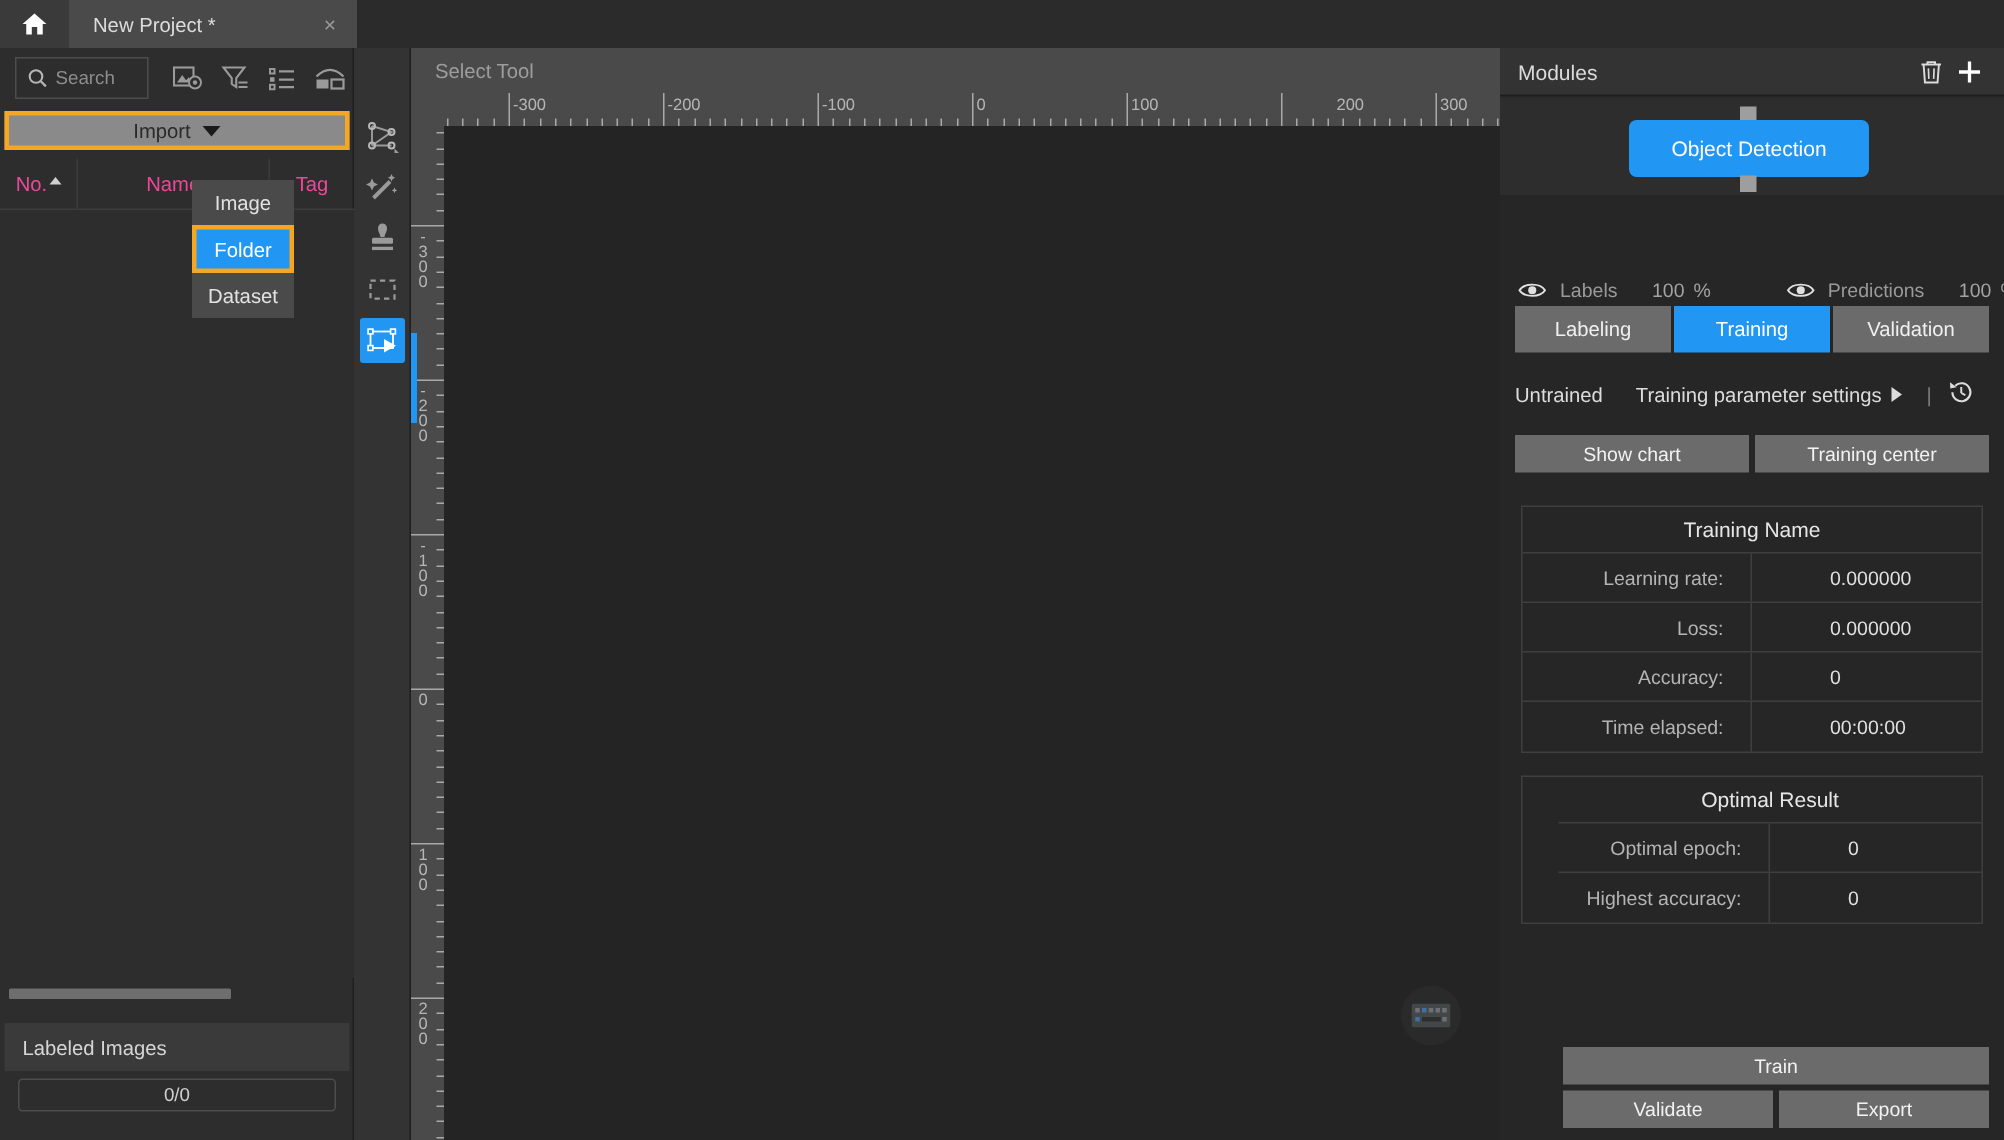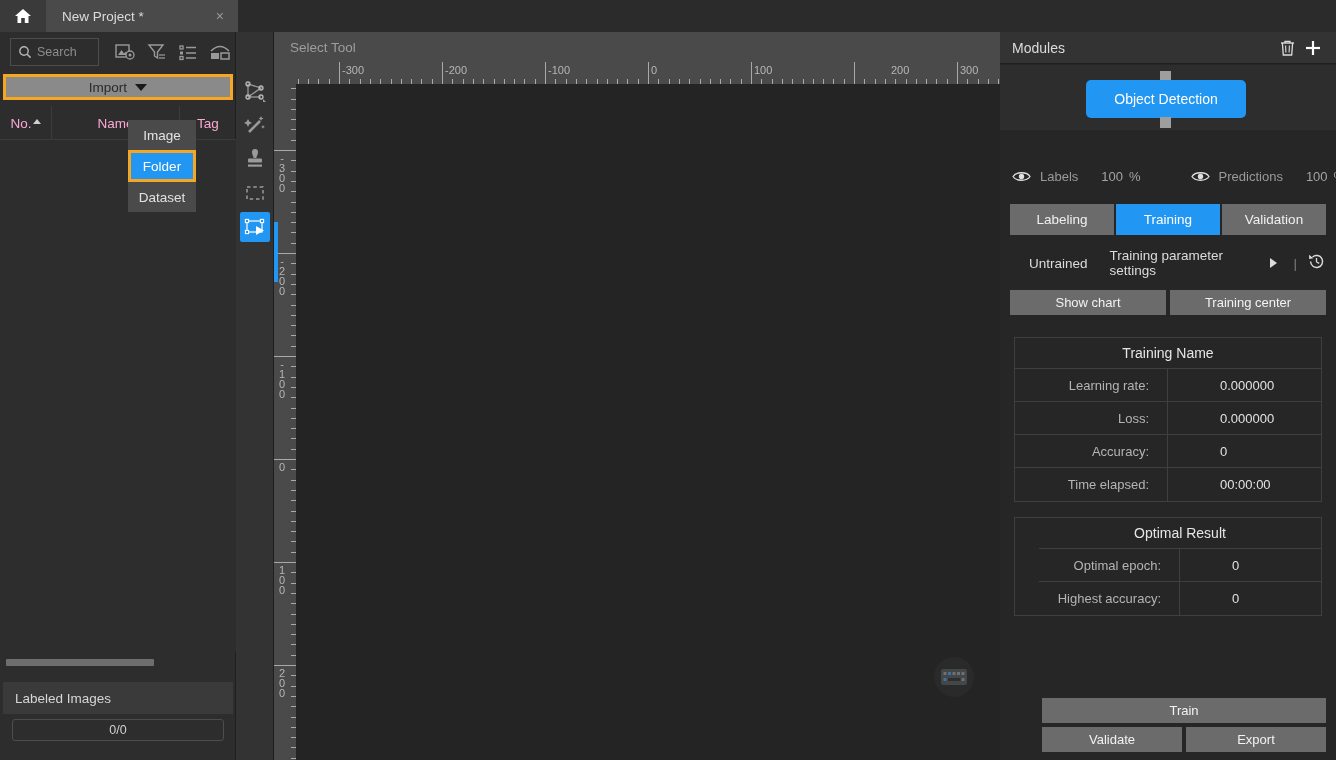--- a/index.html
+++ b/index.html
@@ -53,22 +53,22 @@
     display: flex; align-items: center; justify-content: center; gap: 8px;
     font-size: 13.5px; border: 3px solid #f5a623;
   }
   .import-btn .caret {
     width: 0; height: 0; border-left: 6px solid transparent; border-right: 6px solid transparent;
     border-top: 7px solid #1a1a1a;
   }
 
   .tbl-head {
     position: absolute; left: 0; top: 74px; width: 236px; height: 34px;
-    border-bottom: 1px solid #3c3c3c; display: flex; align-items: flex-start;
-    font-size: 13.5px; color: #f9a8d4;
+    border-bottom: 1px solid #3c3c3c; display: flex; align-items: center;
+    font-size: 13.5px; color: #ec4899;
   }
   .th { height: 34px; display: flex; align-items: center; justify-content: center; }
   .th.no { width: 52px; border-right: 1px solid #3c3c3c; gap: 1px; }
   .th.name { flex: 1; border-right: 1px solid #3c3c3c; }
   .th.tag { width: 56px; }
   .sort-caret { width:0;height:0;border-left:4px solid transparent;border-right:4px solid transparent;border-bottom:5px solid #cfcfcf; margin-bottom:4px;}
 
   .list-body { position: absolute; left: 0; top: 108px; width: 236px; bottom: 108px; background: #2d2d2d; }
 
   .hscroll-track { position: absolute; left: 6px; bottom: 94px; width: 222px; height: 7px; background: #2d2d2d; }
@@ -154,40 +154,40 @@
   .port { position: absolute; left: 160px; width: 11px; height: 11px; background: #9e9e9e; }
   .port.top { top: 6px; } .port.bot { top: 52px; }
 
   .display-settings-bar {
     position: absolute; left: 10px; top: 101px; right: 10px; height: 30px;
     background: #3a3a3a; display: flex; align-items: center; padding-left: 12px;
     font-size: 13.5px; color: #8e8e8e;
   }
   .vis-row {
     position: absolute; left: 0; top: 137px; right: 0; height: 32px;
-    display: flex; align-items: flex-start; font-size: 13px; color: #9a9a9a;
+    display: flex; align-items: flex-end; font-size: 13px; color: #9a9a9a;
   }
   .vis-grp { display: flex; align-items: center; gap: 9px; }
   .vis-grp.one { margin-left: 12px; }
   .vis-grp.two { margin-left: 50px; }
   .pct { margin-left: 14px; color: #a3a3a3; }
   .pct .sym { margin-left: 6px; }
 
   .tabs { position: absolute; left: 10px; top: 172px; right: 10px; height: 31px; display: flex; gap: 2px; }
   .tab {
     flex: 1; display: flex; align-items: center; justify-content: center;
     background: #6b6b6b; color: #f0f0f0; font-size: 13.5px;
   }
   .tab.active { background: #2196f3; color: #ffffff; }
 
   .param-row {
     position: absolute; left: 10px; top: 218px; right: 10px; height: 26px;
     display: flex; align-items: center; font-size: 13.5px; color: #dcdcdc;
   }
-  .param-row .untrained { margin-right: 22px; margin-left: 19px; }
+  .param-row .untrained { margin-right: 22px; }
   .param-row .tri { width:0;height:0;border-top:5px solid transparent;border-bottom:5px solid transparent;border-left:7px solid #dcdcdc; margin-left:7px; }
   .param-row .sep { margin: 0 10px 0 16px; color: #7d7d7d; }
 
   .btn-row { position: absolute; left: 10px; top: 258px; right: 10px; height: 25px; display: flex; gap: 4px; }
   .gbtn {
     flex: 1; background: #6b6b6b; color: #f2f2f2; font-size: 13px;
     display: flex; align-items: center; justify-content: center;
   }
 
   .info-card { position: absolute; left: 14px; right: 14px; border: 1px solid #3f3f3f; }

